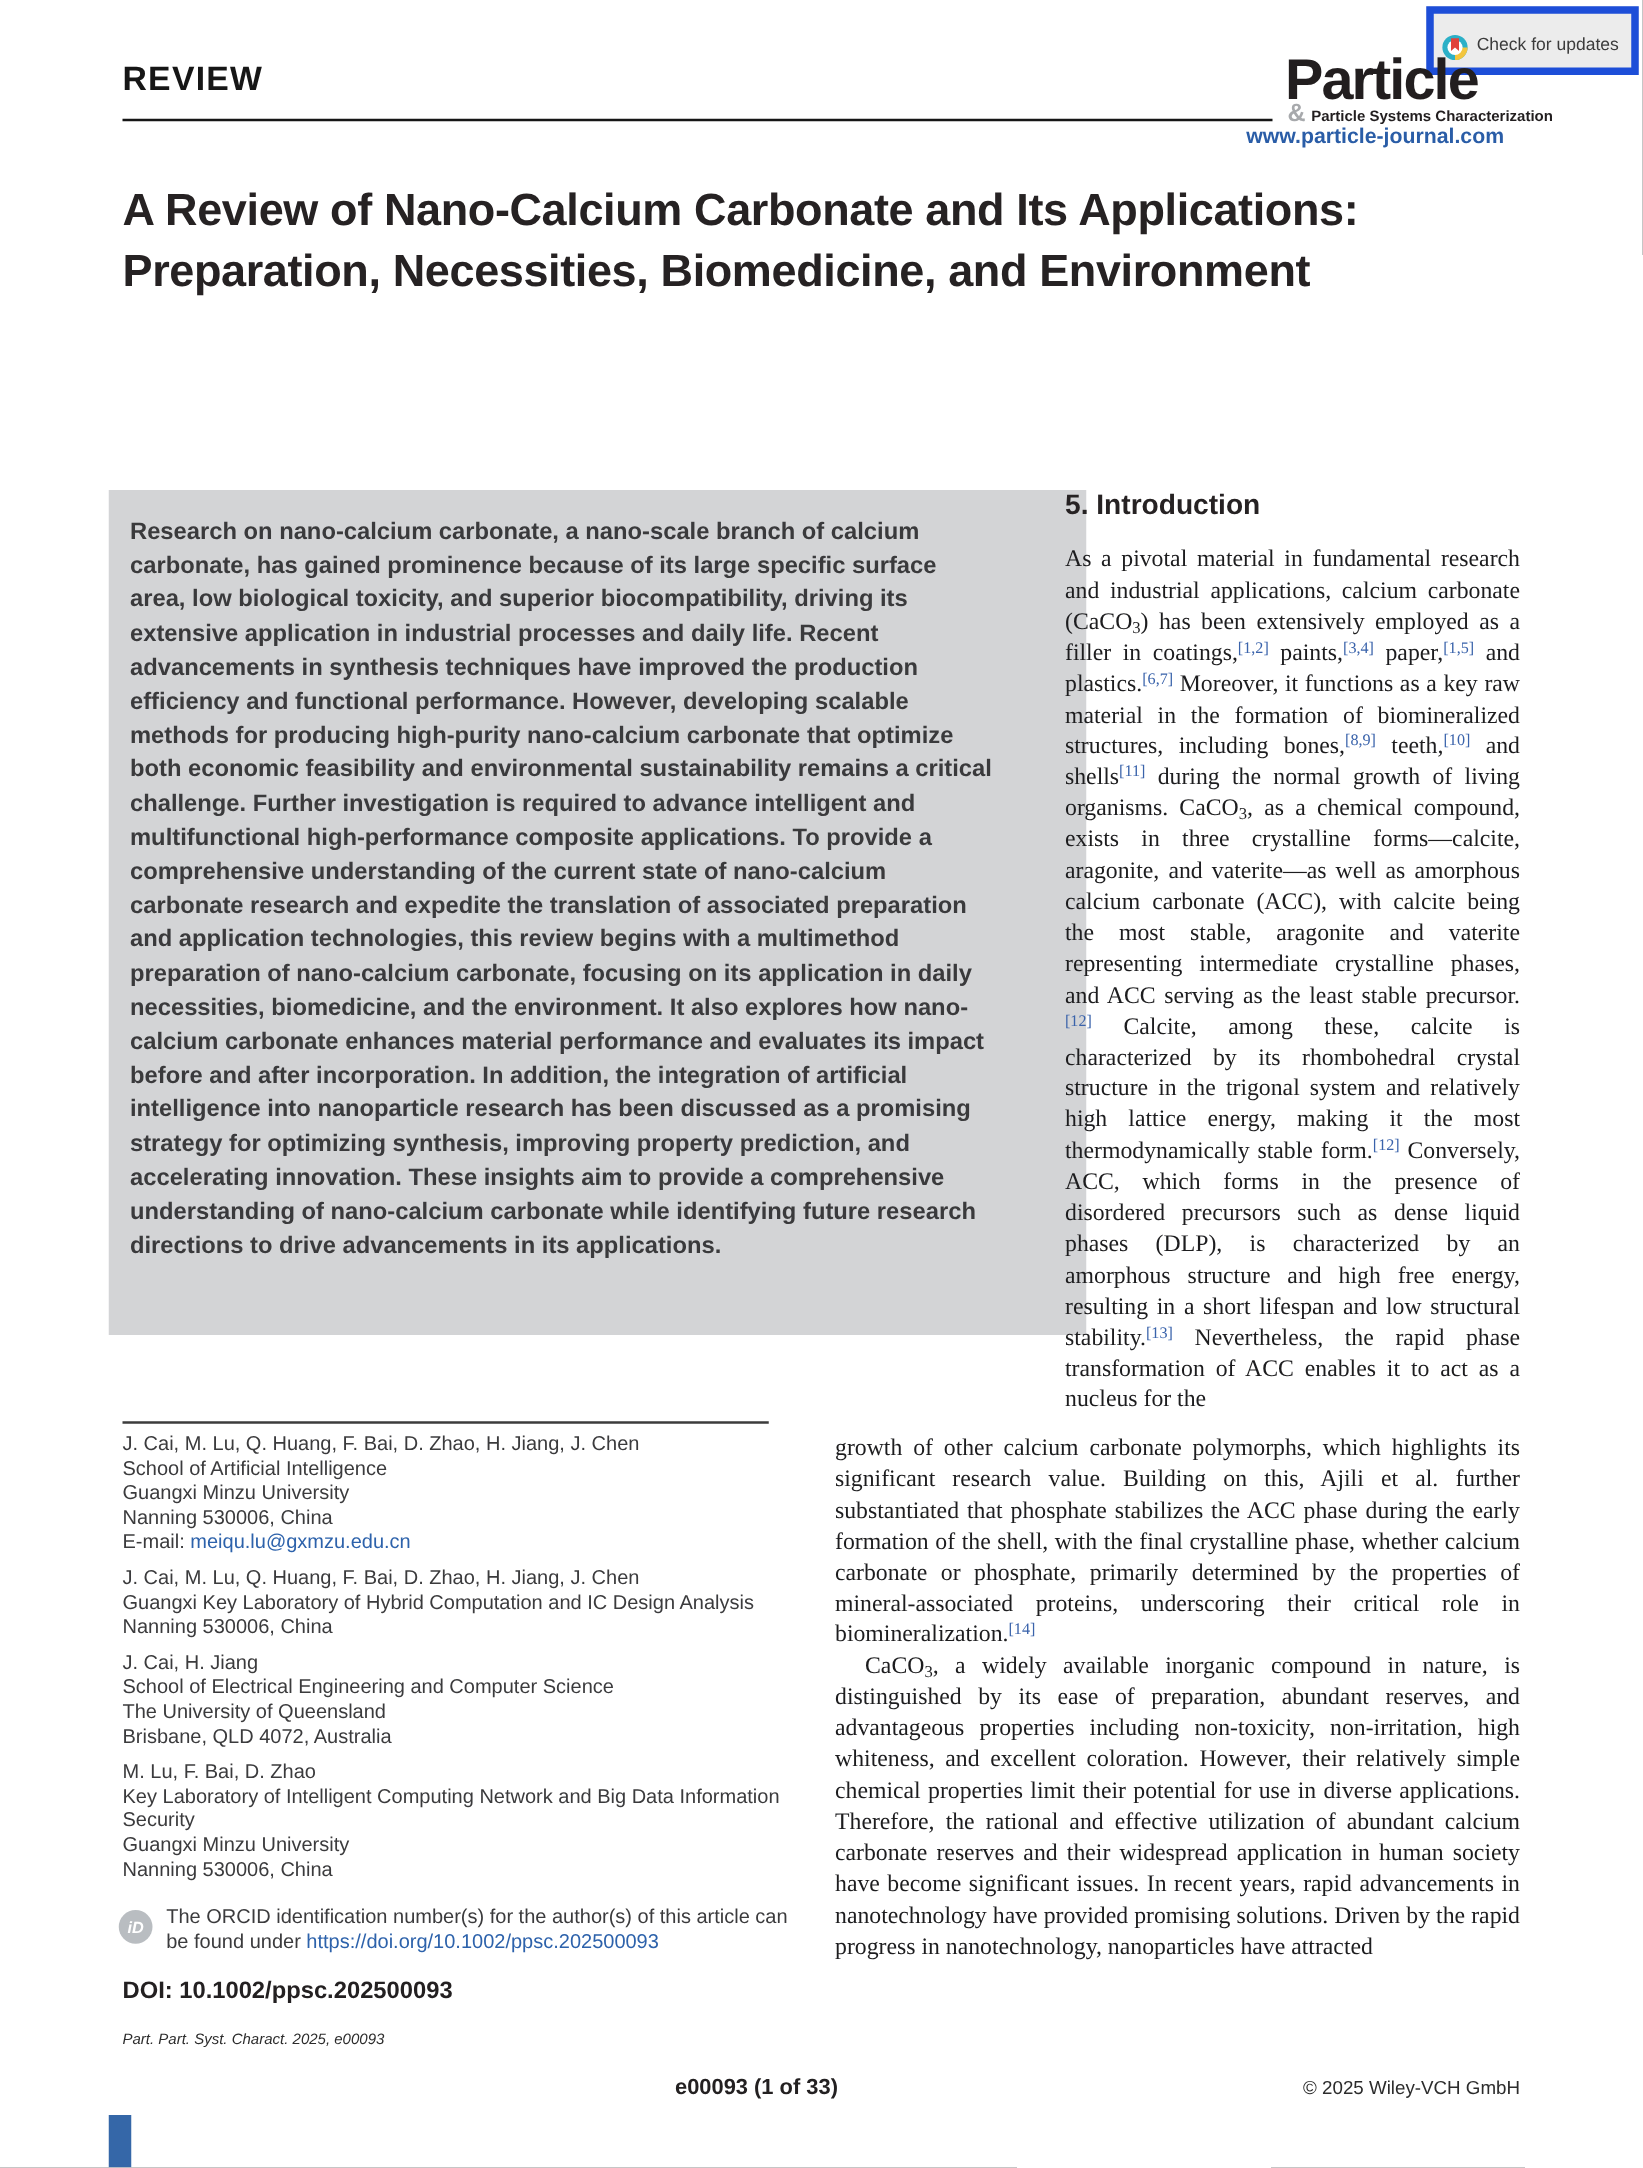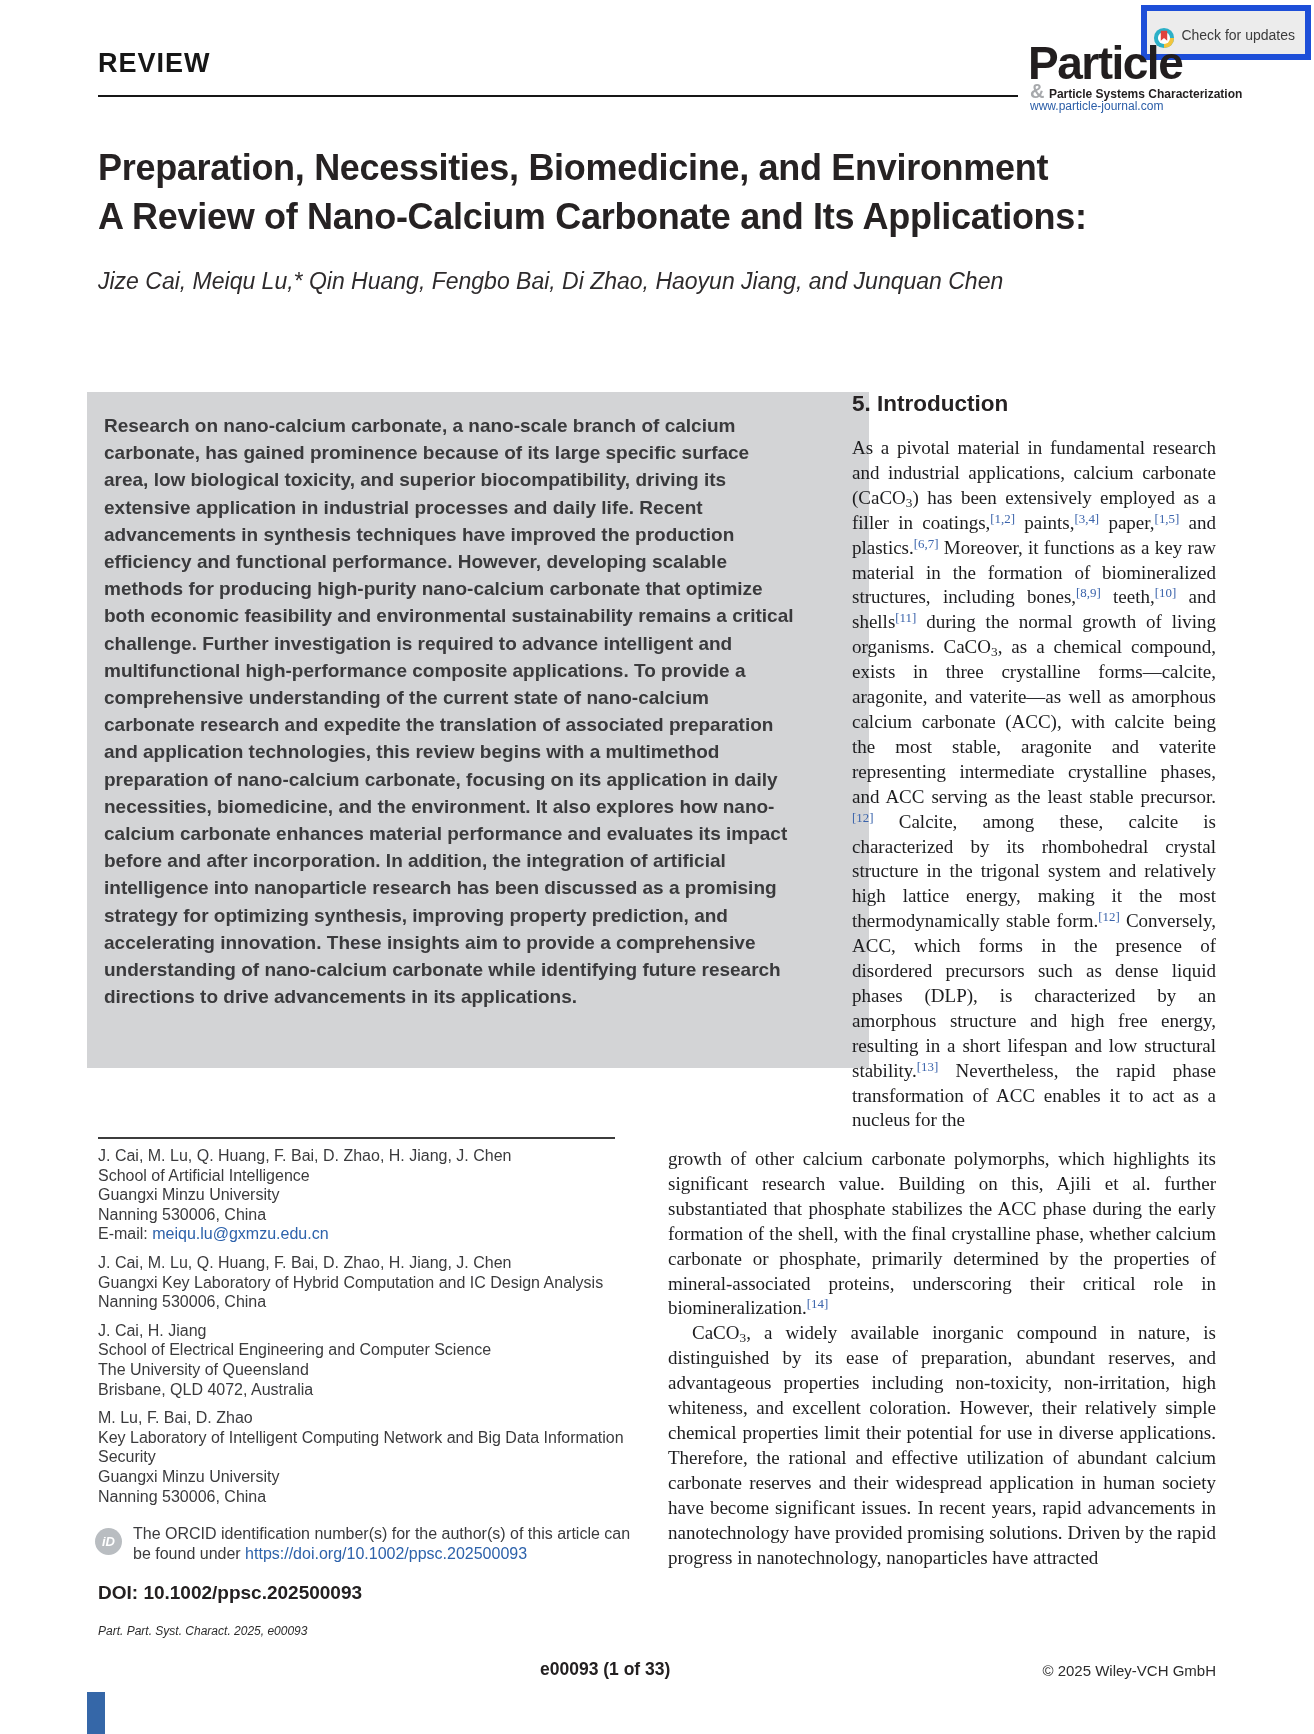--- a/index.html
+++ b/index.html
@@ -12,21 +12,21 @@
   
   .review{left:98px;top:48px;font-size:27px;font-weight:900;letter-spacing:1px;color:#161616;}
   .rule-top{left:98px;top:95px;width:920px;height:2px;background:#161616;}
   .badge{right:3px;top:5px;height:27px;background:#ececec;border:6px solid #1d4ed8;
          display:flex;gap:6px;padding:16px 10px 0 6px;cursor:pointer;}
   .badge-text{font-size:14px;color:#3b3b3b;}
   .logo-name{left:1028px;top:36px;font-size:46px;font-weight:800;letter-spacing:-1.5px;color:#221e1f;}
   .logo-sub{left:1030px;top:80px;white-space:nowrap;}
   .logo-amp{font-size:20px;font-weight:800;color:#a7a9ac;}
   .logo-subtitle{font-size:12px;font-weight:700;color:#221e1f;}
-  .logo-url{left:997px;top:99px;font-size:12px;font-weight:400;color:#2a5da7;cursor:pointer;margin-left:33px;}
+  .logo-url{left:997px;top:99px;font-size:17px;font-weight:700;color:#2a5da7;cursor:pointer;}
 
   
   .title{left:98px;top:143px;width:1130px;font-size:36px;line-height:49px;font-weight:700;color:#262223;letter-spacing:-0.3px;}
   .authors{left:98px;top:268px;width:1110px;font-size:23px;font-style:italic;color:#2e2b2c;}
 
   
   .abstract-box{left:87px;top:392px;width:741px;height:676px;background:#d3d4d6;padding-left:41px;}
   .abstract-text{position:absolute;left:17px;top:20px;width:694px;font-size:19px;line-height:27.2px;
                  font-weight:600;color:#3a3a3c;text-align:left;}
 
@@ -79,24 +79,23 @@
   </div>
 
   <div class="abs logo-name">Particle</div>
   <div class="abs logo-sub">
     <span class="logo-amp">&amp;</span>
     <span class="logo-subtitle">Particle Systems Characterization</span>
   </div>
   <div class="abs logo-url">www.particle-journal.com</div>
 
   <div class="abs title">
+    <div>A Review of Nano-Calcium Carbonate and Its Applications:</div>
     <div>Preparation, Necessities, Biomedicine, and Environment</div>
-    <div>A Review of Nano-Calcium Carbonate and Its Applications:</div>
   </div>
-  <div class="abs authors">Jize Cai, Meiqu Lu,* Qin Huang, Fengbo Bai, Di Zhao, Haoyun Jiang, and Junquan Chen</div>
 
   <div class="abs abstract-box">
     <div class="abstract-text">Research on nano-calcium carbonate, a nano-scale branch of calcium carbonate, has gained prominence because of its large specific surface area, low biological toxicity, and superior biocompatibility, driving its extensive application in industrial processes and daily life. Recent advancements in synthesis techniques have improved the production efficiency and functional performance. However, developing scalable methods for producing high-purity nano-calcium carbonate that optimize both economic feasibility and environmental sustainability remains a critical challenge. Further investigation is required to advance intelligent and multifunctional high-performance composite applications. To provide a comprehensive understanding of the current state of nano-calcium carbonate research and expedite the translation of associated preparation and application technologies, this review begins with a multimethod preparation of nano-calcium carbonate, focusing on its application in daily necessities, biomedicine, and the environment. It also explores how nano-calcium carbonate enhances material performance and evaluates its impact before and after incorporation. In addition, the integration of artificial intelligence into nanoparticle research has been discussed as a promising strategy for optimizing synthesis, improving property prediction, and accelerating innovation. These insights aim to provide a comprehensive understanding of nano-calcium carbonate while identifying future research directions to drive advancements in its applications.</div>
   </div>
 
   <div class="abs intro-head">5. Introduction</div>
   <div class="abs intro-narrow serif"><span>As a pivotal material in fundamental research and industrial applications, calcium carbonate (CaCO</span><span class="sub">3</span><span>) has been extensively employed as a filler in coatings,</span><span class="sup">[1,2]</span><span> paints,</span><span class="sup">[3,4]</span><span> paper,</span><span class="sup">[1,5]</span><span> and plastics.</span><span class="sup">[6,7]</span><span> Moreover, it functions as a key raw material in the formation of biomineralized structures, including bones,</span><span class="sup">[8,9]</span><span> teeth,</span><span class="sup">[10]</span><span> and shells</span><span class="sup">[11]</span><span> during the normal growth of living organisms. CaCO</span><span class="sub">3</span><span>, as a chemical compound, exists in three crystalline forms—calcite, aragonite, and vaterite—as well as amorphous calcium carbonate (ACC), with calcite being the most stable, aragonite and vaterite representing intermediate crystalline phases, and ACC serving as the least stable precursor.</span><span class="sup">[12]</span><span> Calcite, among these, calcite is characterized by its rhombohedral crystal structure in the trigonal system and relatively high lattice energy, making it the most thermodynamically stable form.</span><span class="sup">[12]</span><span> Conversely, ACC, which forms in the presence of disordered precursors such as dense liquid phases (DLP), is characterized by an amorphous structure and high free energy, resulting in a short lifespan and low structural stability.</span><span class="sup">[13]</span><span> Nevertheless, the rapid phase transformation of ACC enables it to act as a nucleus for the</span></div>
   <div class="abs intro-wide serif">
     <div><span>growth of other calcium carbonate polymorphs, which highlights its significant research value. Building on this, Ajili et al. further substantiated that phosphate stabilizes the ACC phase during the early formation of the shell, with the final crystalline phase, whether calcium carbonate or phosphate, primarily determined by the properties of mineral-associated proteins, underscoring their critical role in biomineralization.</span><span class="sup">[14]</span></div>
     <div class="para2"><span>CaCO</span><span class="sub">3</span><span>, a widely available inorganic compound in nature, is distinguished by its ease of preparation, abundant reserves, and advantageous properties including non-toxicity, non-irritation, high whiteness, and excellent coloration. However, their relatively simple chemical properties limit their potential for use in diverse applications. Therefore, the rational and effective utilization of abundant calcium carbonate reserves and their widespread application in human society have become significant issues. In recent years, rapid advancements in nanotechnology have provided promising solutions. Driven by the rapid progress in nanotechnology, nanoparticles have attracted</span></div>

